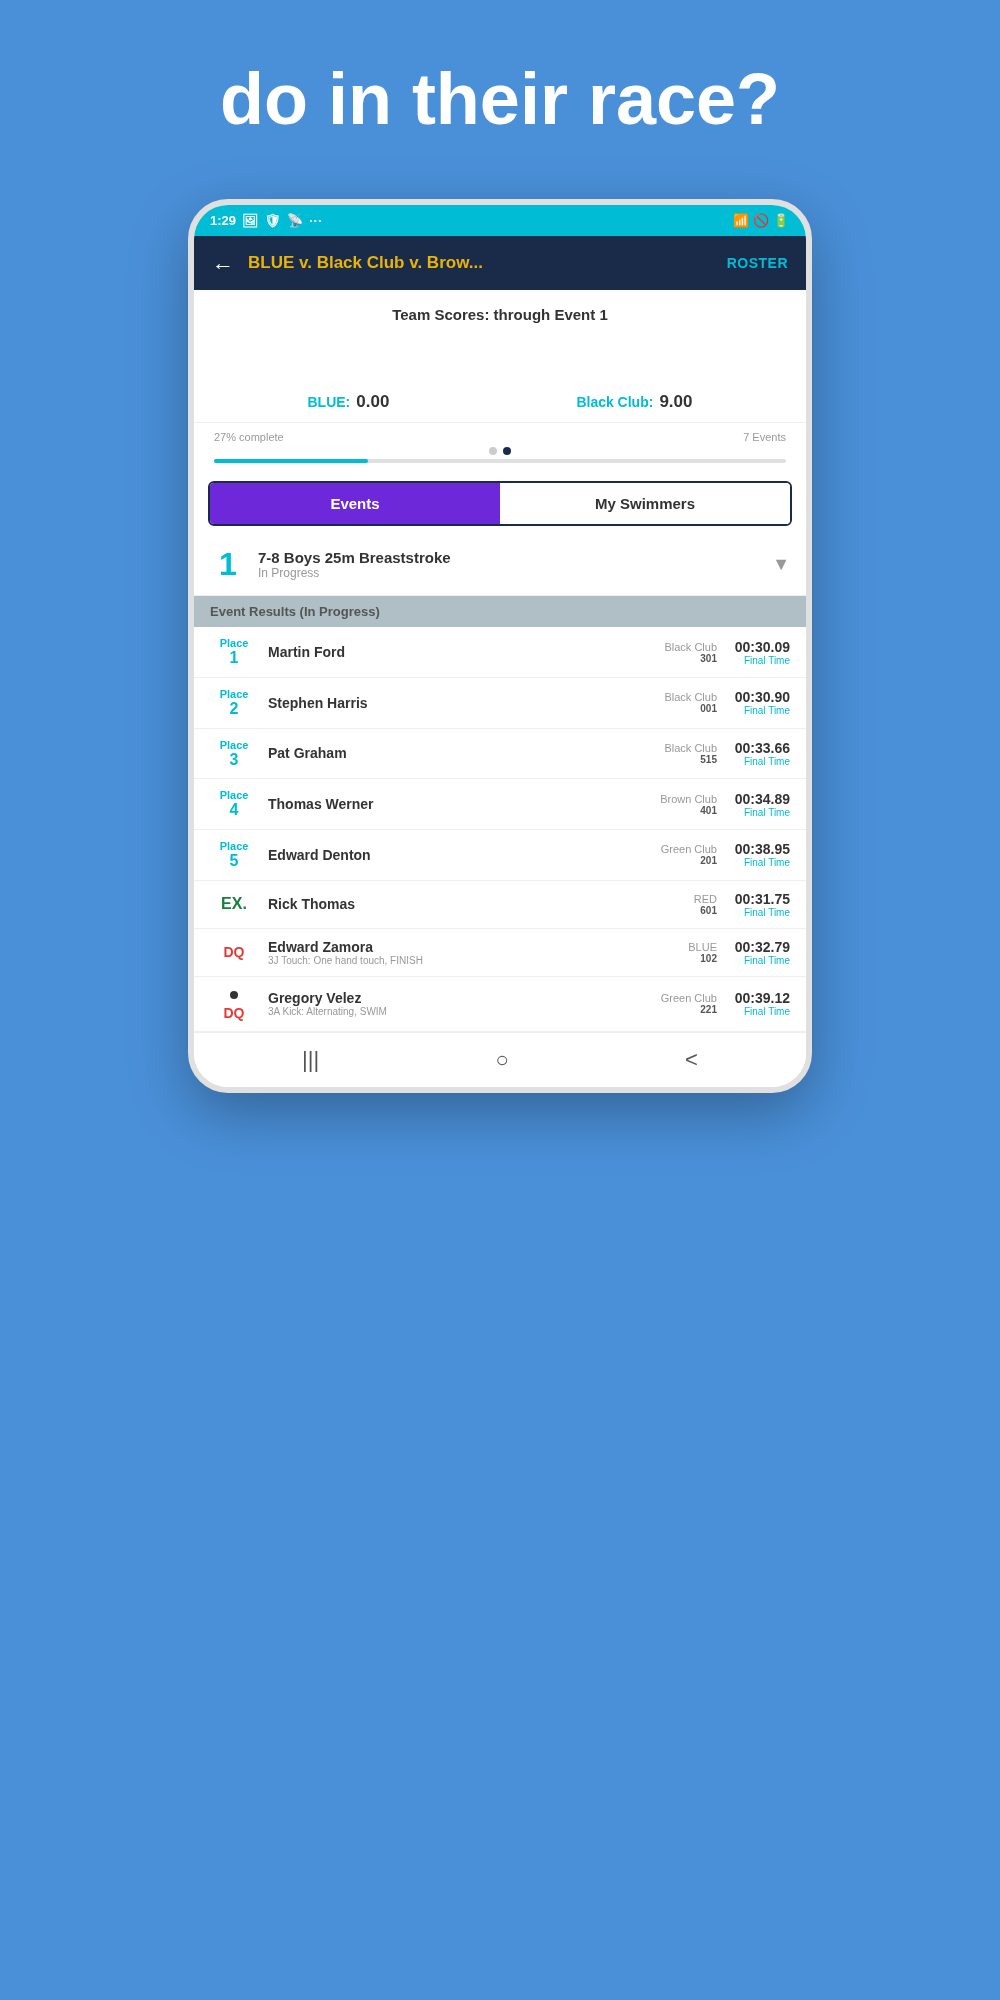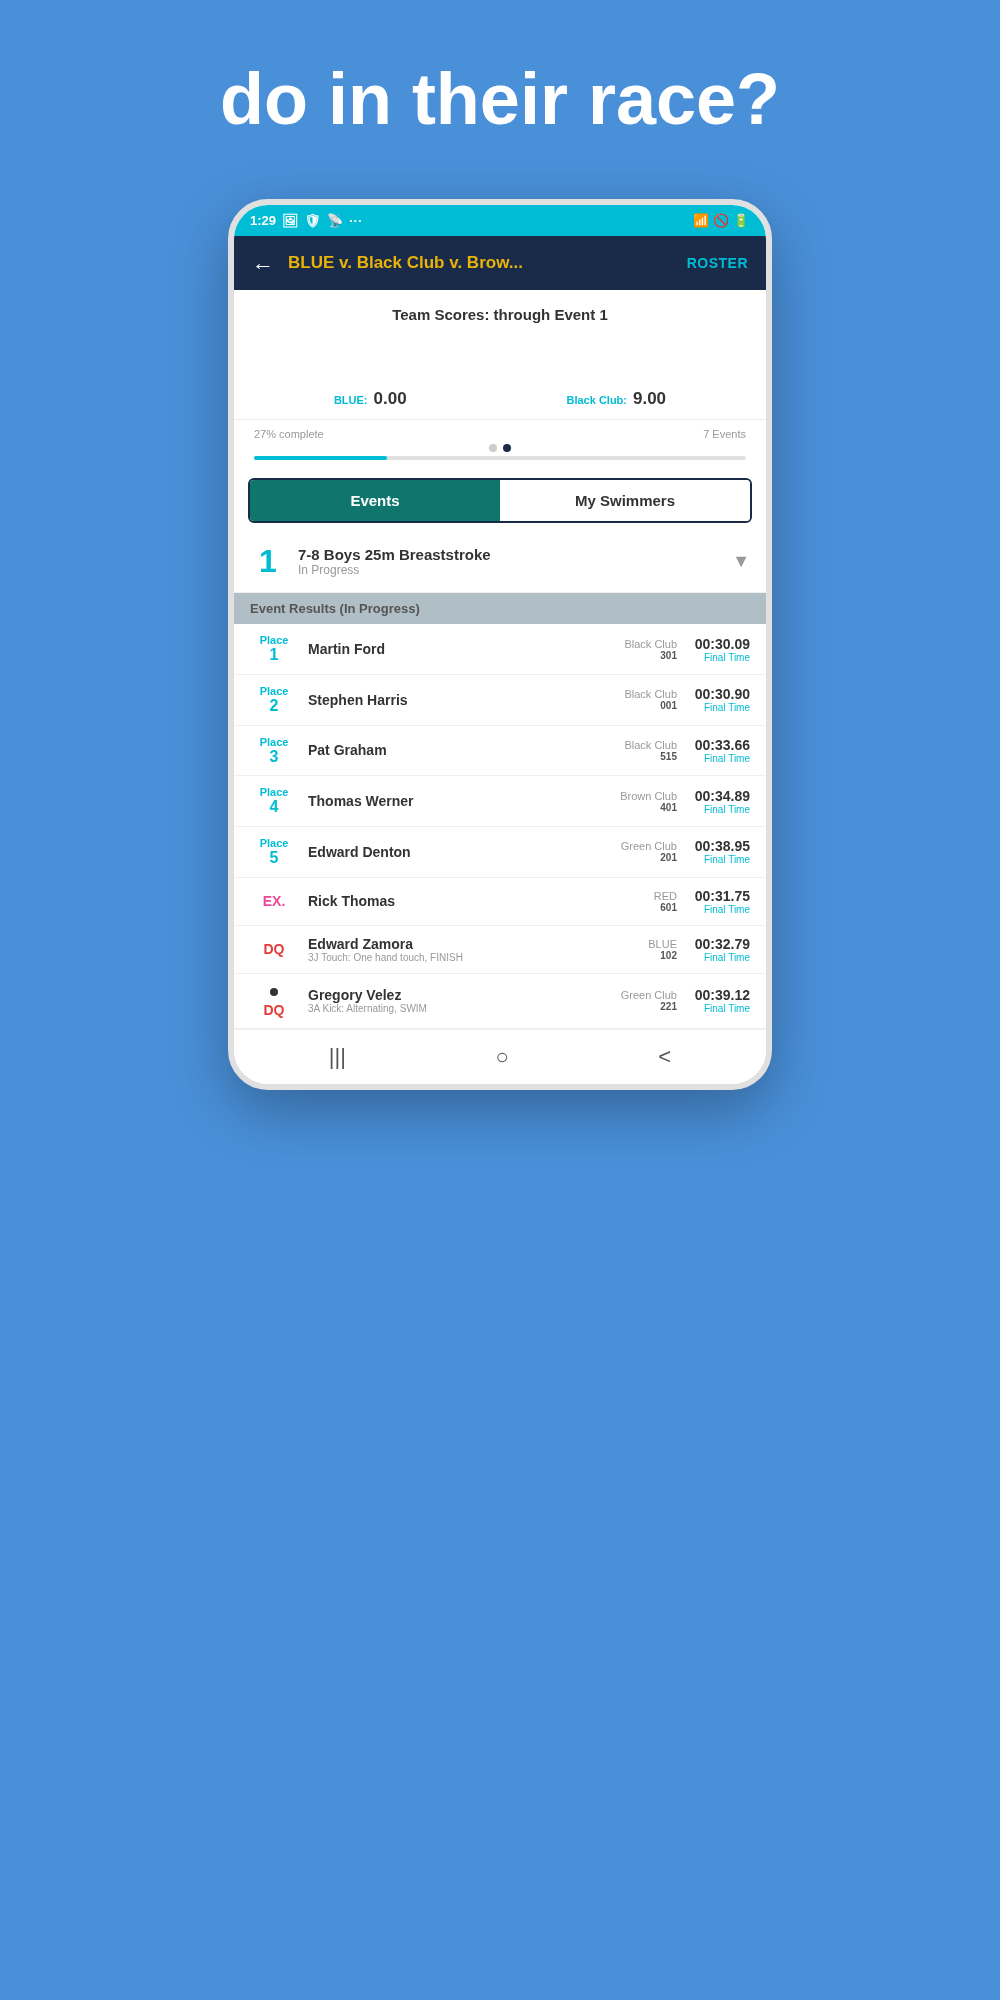--- a/index.html
+++ b/index.html
@@ -22,21 +22,21 @@
     }
 
     .phone-wrapper {
       display: flex;
       justify-content: center;
       align-items: flex-start;
       padding-top: 20px;
     }
 
     .phone-frame {
-      width: 544px;
+      width: 624px;
       background: white;
       border-radius: 40px;
       overflow: hidden;
       box-shadow: 0 20px 60px rgba(0,0,0,0.3);
       border: 6px solid #e0e0e0;
     }
 
     
     .status-bar {
       background: #00BCD4;
@@ -94,21 +94,21 @@
       display: flex;
       justify-content: space-around;
       align-items: center;
     }
     .score-team {
       display: flex;
       align-items: baseline;
       gap: 6px;
     }
     .score-team-name {
-      font-size: 11px;
+      font-size: 14px;
       font-weight: 700;
       color: #00BCD4;
       margin-top: 47px;
     }
     .score-value {
       font-size: 17px;
       font-weight: 700;
       color: #333;
     }
 
@@ -159,21 +159,21 @@
     }
     .tab {
       flex: 1;
       padding: 12px;
       text-align: center;
       font-size: 15px;
       font-weight: 700;
       cursor: pointer;
     }
     .tab.active {
-      background: #0f766e;
+      background: #6d28d9;
       color: white;
     }
     .tab.inactive {
       background: white;
       color: #333;
     }
 
     
     .event-row {
       display: flex;
@@ -233,23 +233,23 @@
       color: #00BCD4;
       line-height: 1.1;
     }
     .place-num {
       font-size: 16px;
       font-weight: 900;
       color: #00BCD4;
       line-height: 1.1;
     }
     .ex-badge {
-      font-size: 14px;
+      font-size: 16px;
       font-weight: 900;
-      color: #ec4899;
+      color: #15803d;
     }
     .dq-badge {
       font-size: 14px;
       font-weight: 900;
       color: #e53935;
     }
     .dq-dot {
       display: inline-block;
       width: 8px;
       height: 8px;

